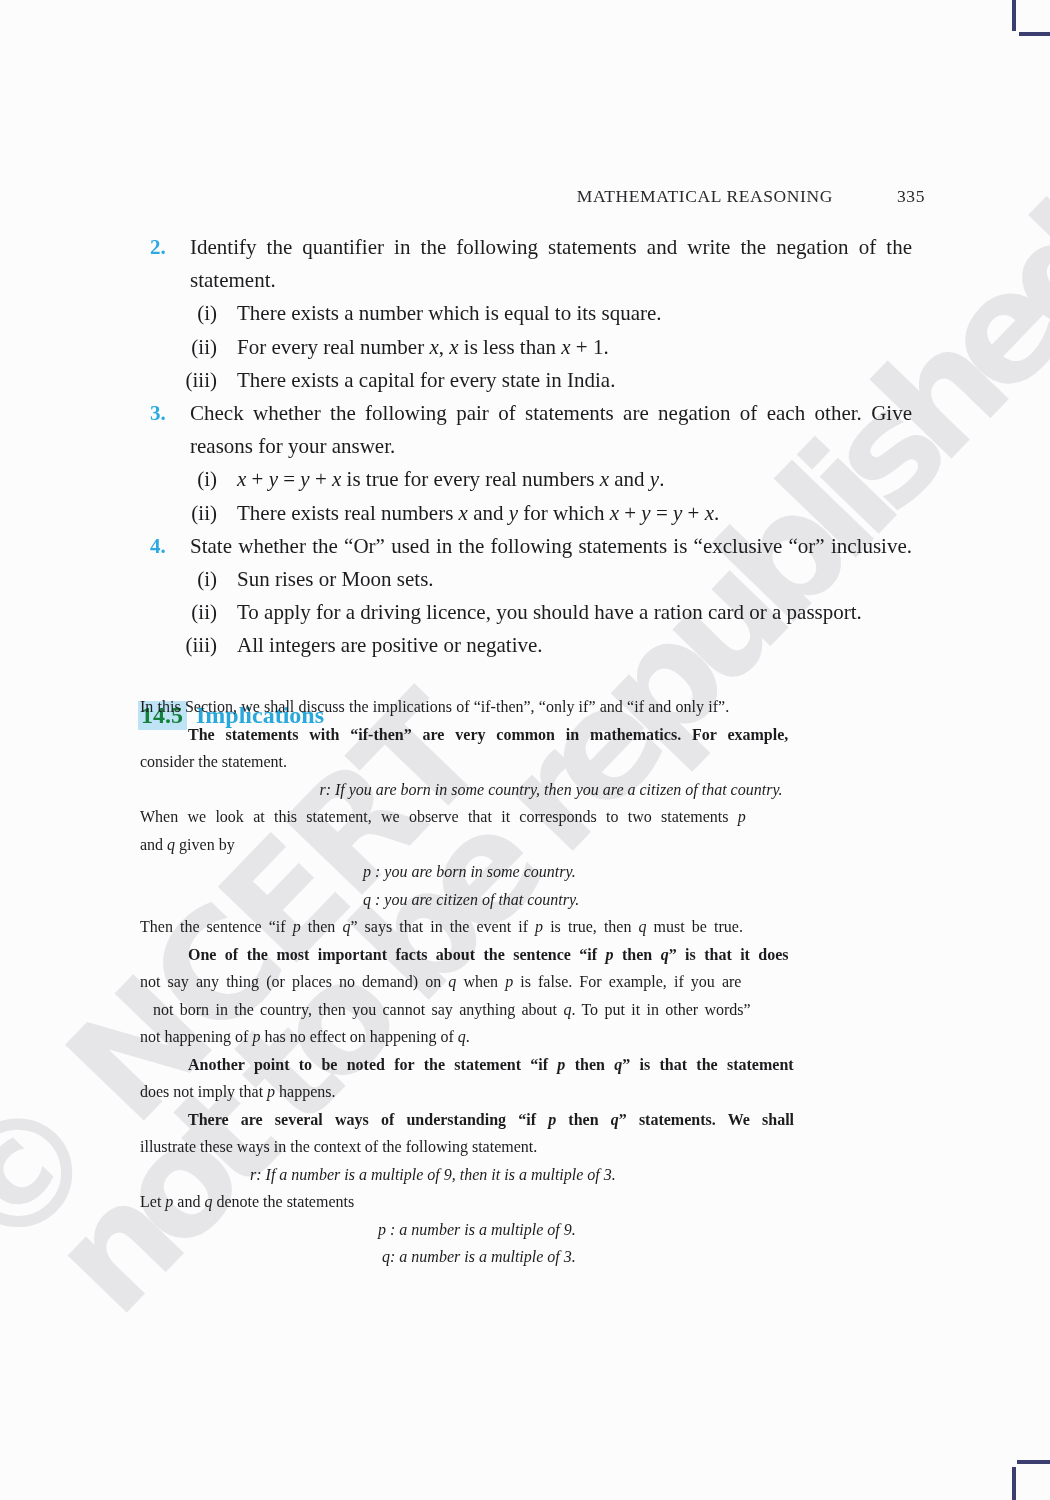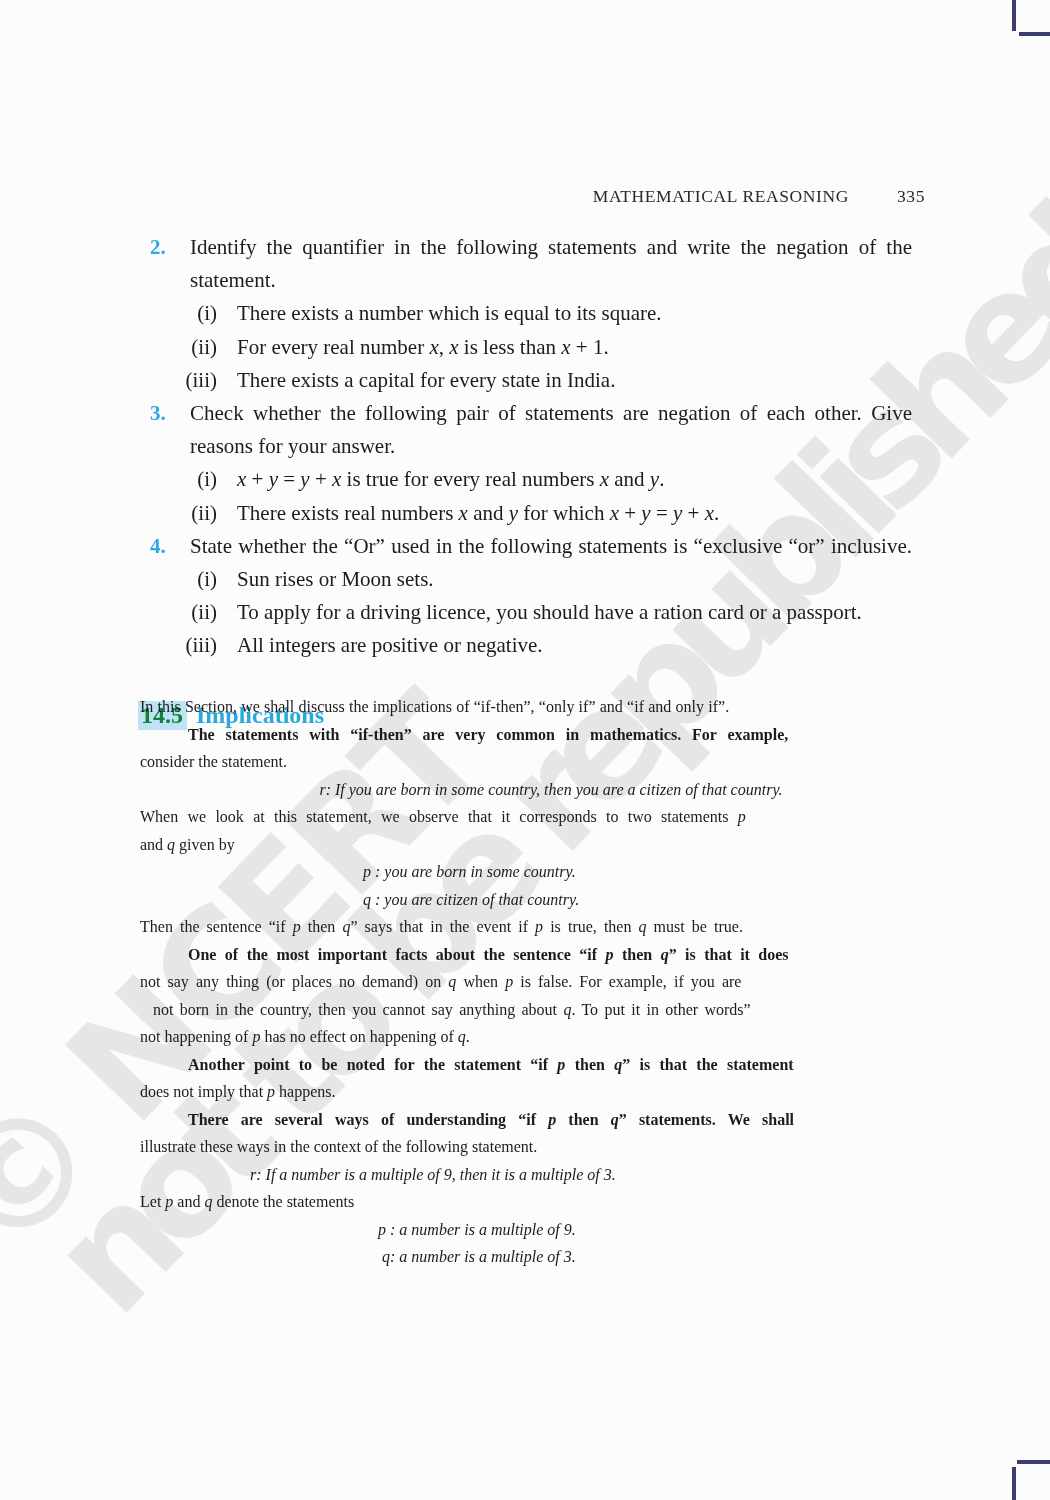--- a/index.html
+++ b/index.html
@@ -24,21 +24,21 @@
   .cm-tr-h { left:1019px; top:32px;   width:31px; height:4px;  }
   .cm-br-h { left:1017px; top:1460px; width:33px; height:4px;  }
   .cm-br-v { left:1012px; top:1467px; width:4px;  height:33px; }
   
   .header {
     position:absolute; z-index:1; left:153px; top:186px; width:772px;
     display:flex; align-items:baseline;
     font-size:17.5px; letter-spacing:0.6px; color:#29292b;
   }
   .header .title { margin-left:auto; }
-  .header .pnum  { margin-left:48px; }
+  .header .pnum  { margin-left:64px; }
   
   .exercise { position:absolute; z-index:1; left:140px; top:231px; width:772px; font-size:21px; }
   .exrow { display:flex; align-items:baseline; height:33.2px; line-height:33.2px; }
   .qnum  { width:50px; padding-left:10px; color:#2ba9e0; font-weight:bold; }
   .ilabel{ width:77px; margin-right:20px; text-align:right; }
   .line  { flex:1; }
   .ln    { display:inline-block; white-space:nowrap; }
   
   .heading { position:absolute; z-index:1; left:138px; top:700px; font-size:24px; font-weight:bold; line-height:31px; }
   .hnum { color:#15803d; background:#bee3f4; padding:1px 4px 2px 3px; }

